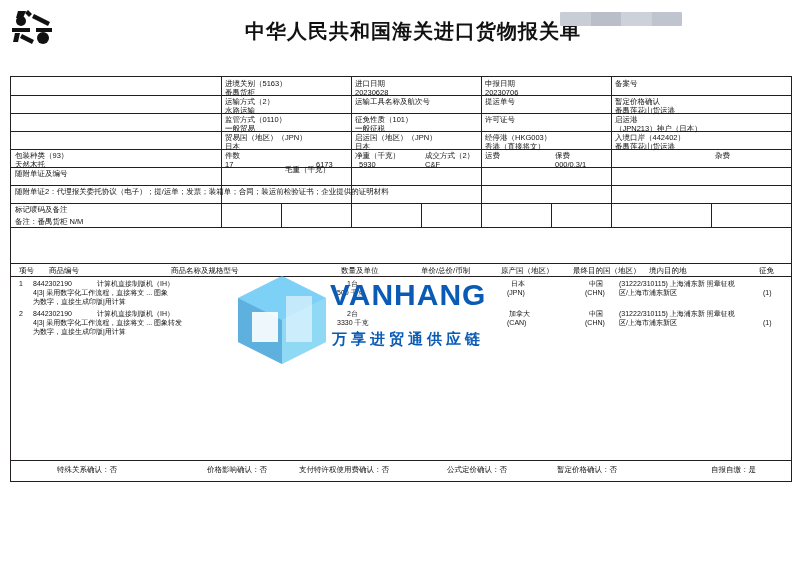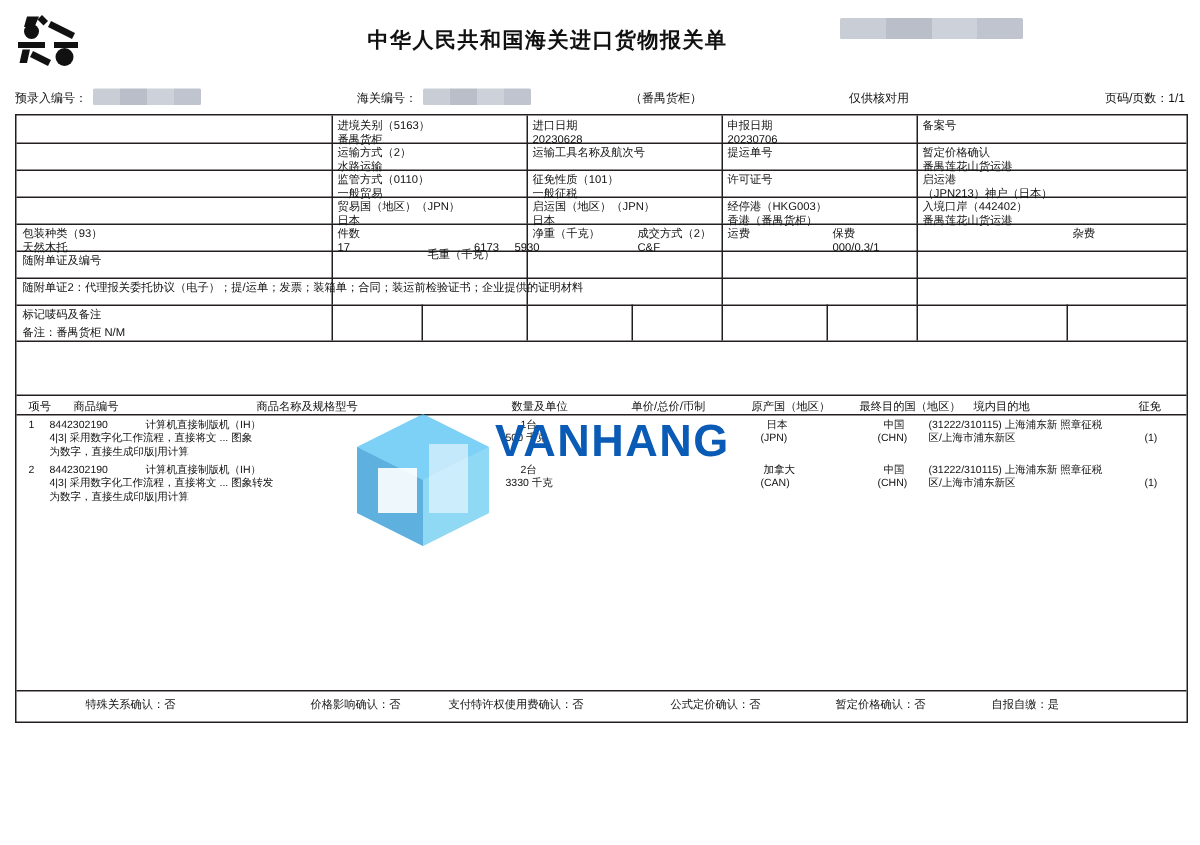--- a/index.html
+++ b/index.html
@@ -10,21 +10,21 @@
     font-size:7.5px;color:#111;
     position:relative;overflow:hidden;
   }
   .page{position:absolute;left:0;top:0;width:800px;height:563px;}
 
   
   .hdr{position:absolute;left:0;top:0;width:800px;height:58px;}
   .logo{position:absolute;left:10px;top:8px;width:46px;height:40px;}
   .doc-title{
     position:absolute;left:245px;top:18px;
-    font-size:14px;font-weight:bold;letter-spacing:1px;color:#111;
+    font-size:20px;font-weight:bold;letter-spacing:1px;color:#111;
     font-family:"DejaVu Sans",sans-serif;
   }
   .redact{background:linear-gradient(90deg,#c9cdd6 0 25%,#b9bec9 25% 50%,#cdd1d9 50% 75%,#bfc4cf 75% 100%);display:inline-block;vertical-align:middle;border-radius:1px;}
   .hdr-redact{position:absolute;left:560px;top:12px;width:122px;height:14px;}
 
   
   .meta{position:absolute;left:10px;top:58px;width:780px;height:16px;font-size:8px;}
   .meta .m1{position:absolute;left:0;top:2px;}
   .meta .m1r{position:absolute;left:52px;top:1px;width:72px;height:11px;}
   .meta .m2{position:absolute;left:228px;top:2px;}
@@ -76,29 +76,20 @@
         <path d="M26 20 L42 20 L42 24 L26 24 Z"></path>
         <circle cx="33" cy="30" r="6"></circle>
         <path d="M12 26 L24 32 L22 36 L10 30 Z"></path>
         <path d="M18 2 L22 6 L19 9 L15 5 Z"></path>
       </g>
     </svg>
     <div class="doc-title">中华人民共和国海关进口货物报关单</div>
     <div class="redact hdr-redact"></div>
   </div>
 
-  <div class="meta">
-    <span class="m1">预录入编号：</span>
-    <span class="redact m1r"></span>
-    <span class="m2">海关编号：</span>
-    <span class="redact m2r"></span>
-    <span class="m3">（番禺货柜）</span>
-    <span class="m4">仅供核对用</span>
-    <span class="m5">页码/页数：1/1</span>
-  </div>
 
   <div class="tbl">
 
     <div class="hl" style="top:18px;width:780px;"></div>
     <div class="hl" style="top:36px;width:780px;"></div>
     <div class="hl" style="top:54px;width:780px;"></div>
     <div class="hl" style="top:72px;width:780px;"></div>
     <div class="hl" style="top:90px;width:780px;"></div>
     <div class="hl" style="top:108px;width:780px;"></div>
     <div class="hl" style="top:126px;width:780px;"></div>
@@ -150,32 +141,32 @@
     <div class="cell lbl" style="left:474px;top:38px;">许可证号</div>
     <div class="cell val" style="left:474px;top:47px;"></div>
     <div class="cell lbl" style="left:604px;top:38px;">启运港</div>
     <div class="cell val" style="left:604px;top:47px;">（JPN213）神户（日本）</div>
 
     <div class="cell lbl" style="left:214px;top:56px;">贸易国（地区）（JPN）</div>
     <div class="cell val" style="left:214px;top:65px;">日本</div>
     <div class="cell lbl" style="left:344px;top:56px;">启运国（地区）（JPN）</div>
     <div class="cell val" style="left:344px;top:65px;">日本</div>
     <div class="cell lbl" style="left:474px;top:56px;">经停港（HKG003）</div>
-    <div class="cell val" style="left:474px;top:65px;">香港（番禺货柜）</div>
+    <div class="cell val" style="left:474px;top:65px;">香港（直接将文）</div>
     <div class="cell lbl" style="left:604px;top:56px;">入境口岸（442402）</div>
     <div class="cell val" style="left:604px;top:65px;">番禺莲花山货运港</div>
 
     <div class="cell lbl" style="left:4px;top:74px;">包装种类（93）</div>
     <div class="cell val" style="left:4px;top:83px;">天然木托</div>
     <div class="cell lbl" style="left:214px;top:74px;">件数</div>
     <div class="cell val" style="left:214px;top:83px;">17</div>
     <div class="cell lbl" style="left:274px;top:88px;text-align:right;">毛重（千克）</div>
     <div class="cell val" style="left:274px;top:83px;margin-left:31px;">6173</div>
     <div class="cell lbl" style="left:344px;top:74px;">净重（千克）</div>
-    <div class="cell val" style="left:332px;top:83px;">5930</div>
+    <div class="cell val" style="left:348px;top:83px;">5930</div>
     <div class="cell lbl" style="left:414px;top:74px;">成交方式（2）</div>
     <div class="cell val" style="left:414px;top:83px;">C&amp;F</div>
     <div class="cell lbl" style="left:474px;top:74px;">运费</div>
     <div class="cell val" style="left:474px;top:83px;"></div>
     <div class="cell lbl" style="left:544px;top:74px;">保费</div>
     <div class="cell val" style="left:544px;top:83px;">000/0.3/1</div>
     <div class="cell lbl" style="left:704px;top:74px;">杂费</div>
     <div class="cell val" style="left:704px;top:83px;"></div>
 
     <div class="cell lbl" style="left:4px;top:92px;">随附单证及编号</div>
@@ -227,29 +218,30 @@
     <div class="grow" style="left:608px;top:232px;">(31222/310115) 上海浦东新 照章征税</div>
     <div class="grow" style="left:608px;top:241px;">区/上海市浦东新区</div>
     <div class="grow" style="left:752px;top:241px;">(1)</div>
 
     <div class="hl" style="top:383px;width:780px;"></div>
     <div class="cell" style="left:46px;top:388px;">特殊关系确认：否</div>
     <div class="cell" style="left:196px;top:388px;">价格影响确认：否</div>
     <div class="cell" style="left:288px;top:388px;">支付特许权使用费确认：否</div>
     <div class="cell" style="left:436px;top:388px;">公式定价确认：否</div>
     <div class="cell" style="left:546px;top:388px;">暂定价格确认：否</div>
-    <div class="cell" style="left:650px;top:388px;">自报自缴：是</div>
+    <div class="cell" style="left:700px;top:388px;">自报自缴：是</div>
   </div>
 
   <svg class="wm" viewBox="0 0 380 110">
     <g opacity="0.85">
       <polygon points="60,14 104,36 104,80 60,102 16,80 16,36" fill="#2aa8e0" opacity="0.55"></polygon>
       <polygon points="60,14 104,36 60,58 16,36" fill="#4fc3f7" opacity="0.75"></polygon>
       <polygon points="16,36 60,58 60,102 16,80" fill="#1e8fd0" opacity="0.8"></polygon>
       <polygon points="104,36 104,80 60,102 60,58" fill="#63cdf6" opacity="0.6"></polygon>
       <path d="M30 50 h26 v30 h-26 z" fill="#ffffff" opacity="0.9"></path>
       <path d="M64 34 h26 v46 h-26 z" fill="#ffffff" opacity="0.55"></path>
     </g>
   </svg>
   <div class="wm-text">VANHANG</div>
+  <div class="wm-sub">万享进贸通供应链</div>
 
 
 </div>
 
 </body></html>

